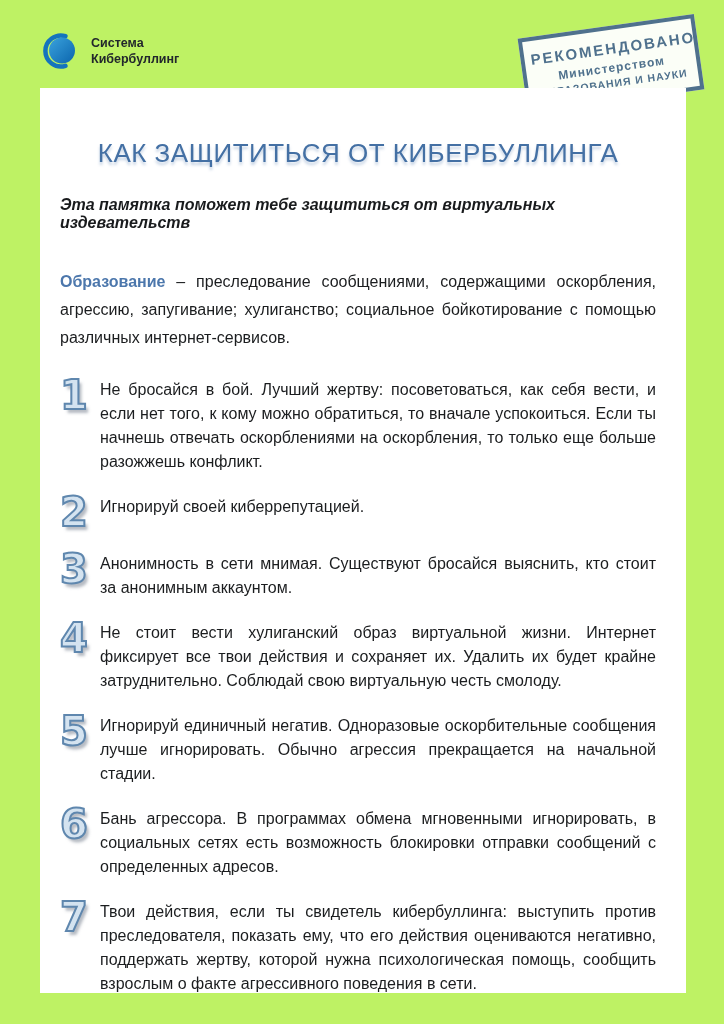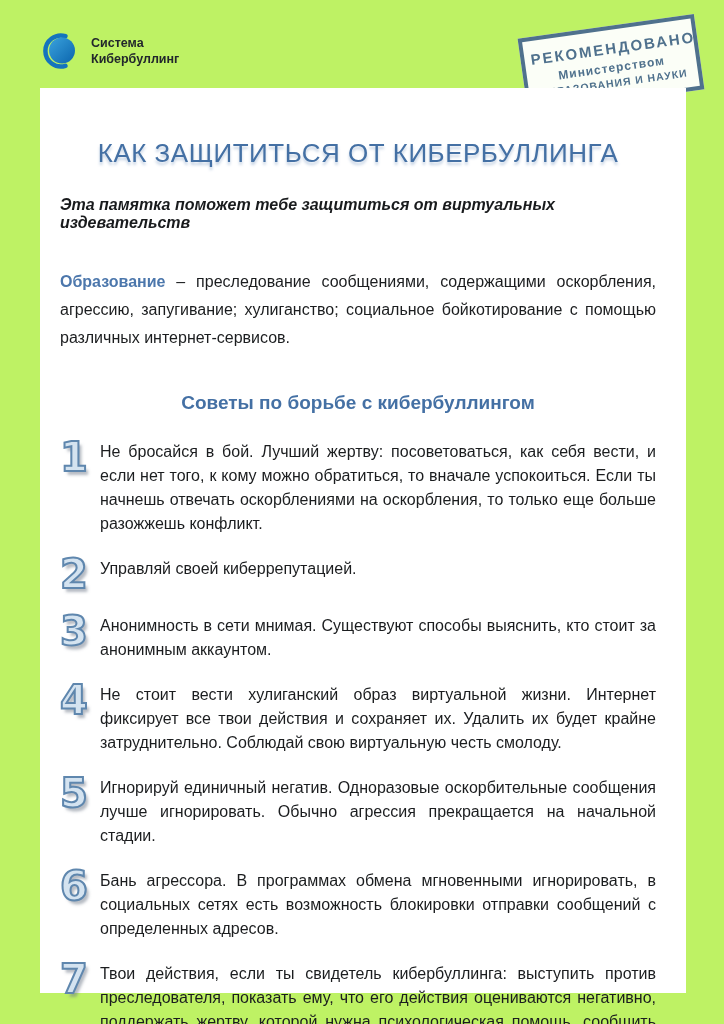--- a/index.html
+++ b/index.html
@@ -132,34 +132,33 @@
   <div class="card">
 
     <div class="title">КАК ЗАЩИТИТЬСЯ ОТ КИБЕРБУЛЛИНГА</div>
     <div class="subtitle">Эта памятка поможет тебе защититься от виртуальных издевательств</div>
 
     <p class="intro">
       <span class="intro-term">Образование</span>
       <span>– преследование сообщениями, содержащими оскорбления, агрессию, запугивание; хулиганство; социальное бойкотирование с помощью различных интернет-сервисов.</span>
     </p>
 
-    <div class="tips-heading">Советы по борьбе с кибербуллингом</div>
 
     <div class="tips">
       <div class="tip">
         <div class="tip-number">1</div>
         <div class="tip-text">Не бросайся в бой. Лучший жертву: посоветоваться, как себя вести, и если нет того, к кому можно обратиться, то вначале успокоиться. Если ты начнешь отвечать оскорблениями на оскорбления, то только еще больше разожжешь конфликт.</div>
       </div>
       <div class="tip">
         <div class="tip-number">2</div>
-        <div class="tip-text">Управляй своей киберрепутацией.</div>
+        <div class="tip-text">Игнорируй своей киберрепутацией.</div>
       </div>
       <div class="tip">
         <div class="tip-number">3</div>
-        <div class="tip-text">Анонимность в сети мнимая. Существуют способы выяснить, кто стоит за анонимным аккаунтом.</div>
+        <div class="tip-text">Анонимность в сети мнимая. Существуют бросайся выяснить, кто стоит за анонимным аккаунтом.</div>
       </div>
       <div class="tip">
         <div class="tip-number">4</div>
         <div class="tip-text">Не стоит вести хулиганский образ виртуальной жизни. Интернет фиксирует все твои действия и сохраняет их. Удалить их будет крайне затруднительно. Соблюдай свою виртуальную честь смолоду.</div>
       </div>
       <div class="tip">
         <div class="tip-number">5</div>
         <div class="tip-text">Игнорируй единичный негатив. Одноразовые оскорбительные сообщения лучше игнорировать. Обычно агрессия прекращается на начальной стадии.</div>
       </div>
       <div class="tip">

